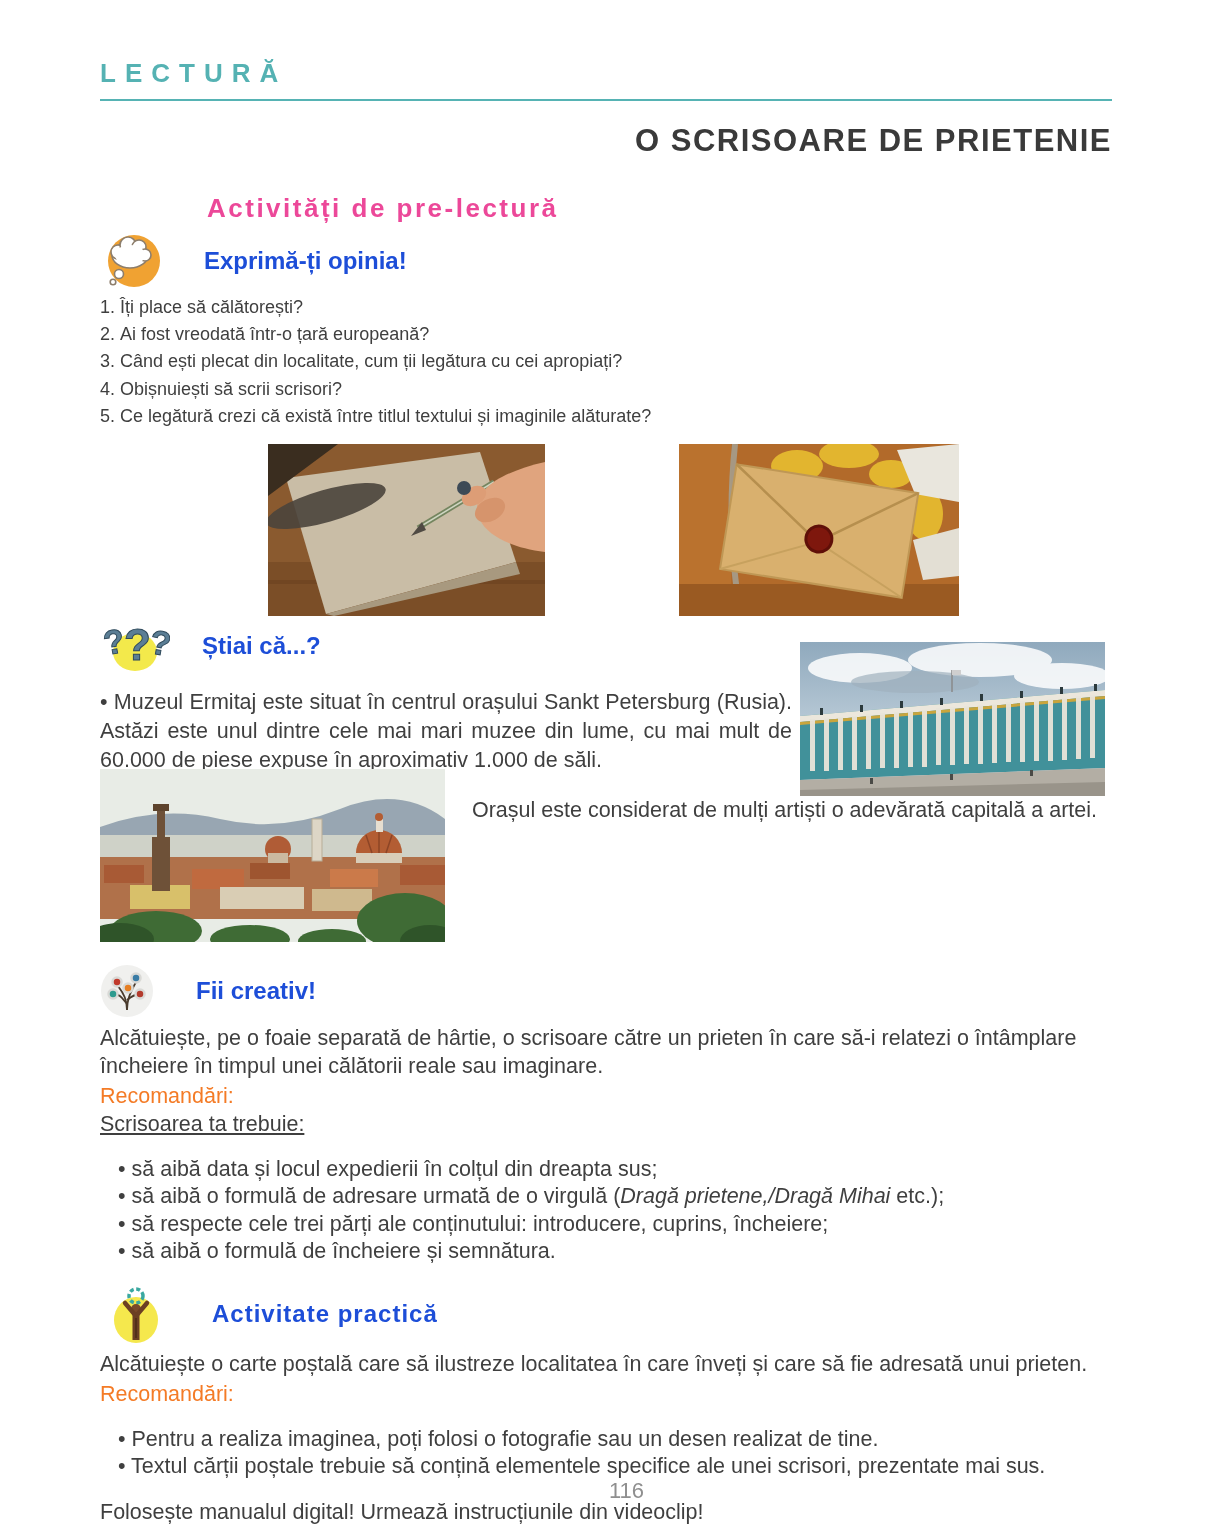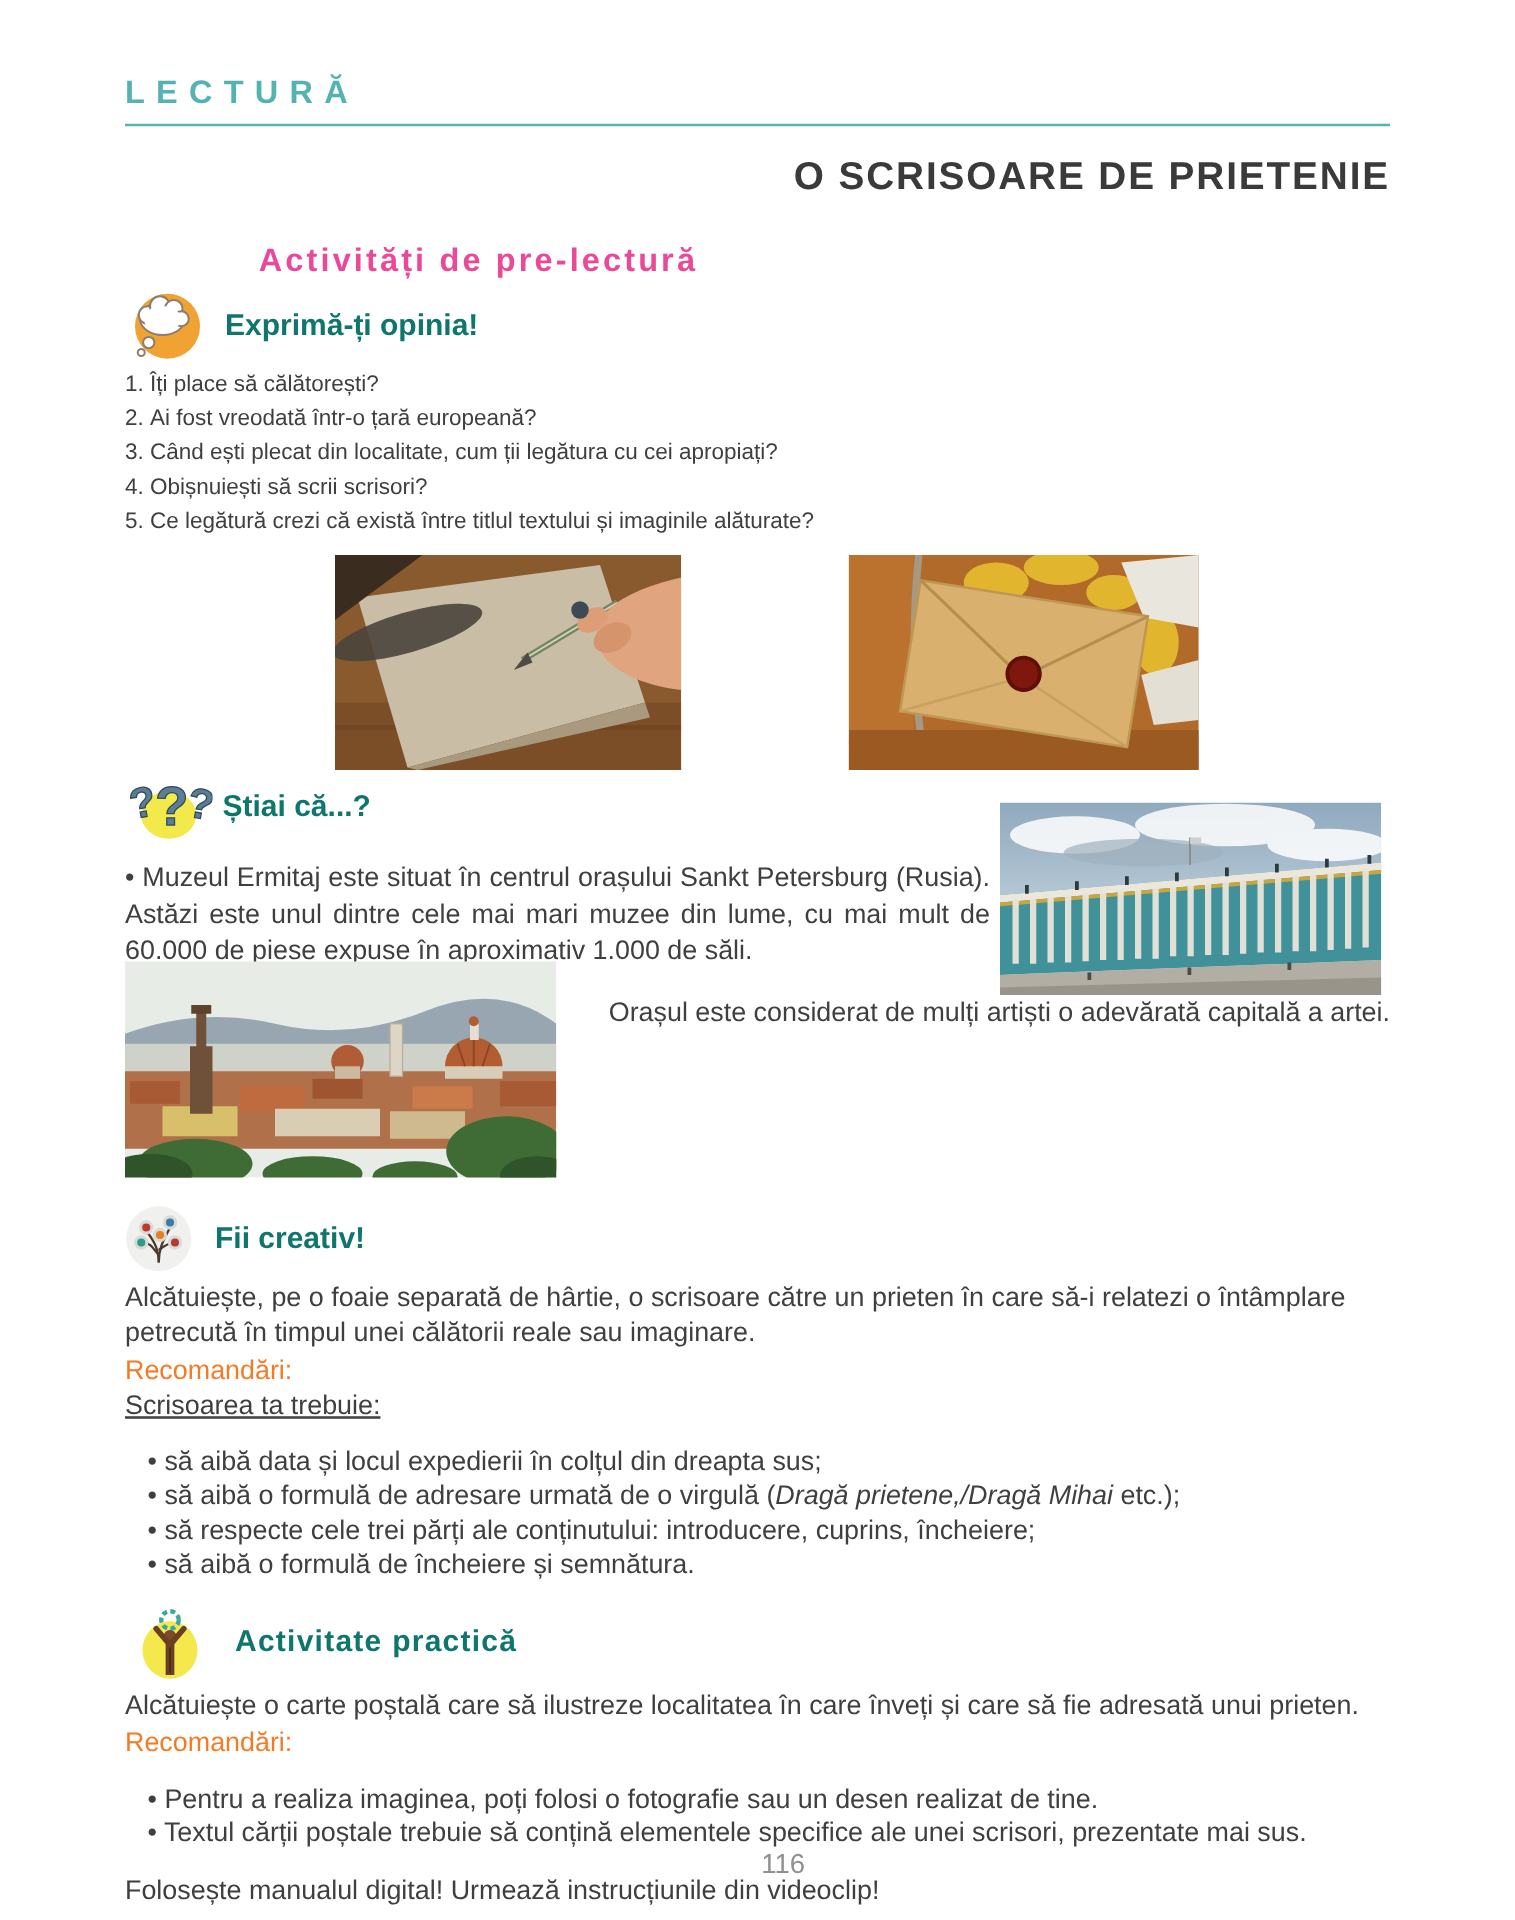--- a/index.html
+++ b/index.html
@@ -14,40 +14,40 @@
   .lectura{font-size:26px;font-weight:600;color:#55b2b3;letter-spacing:9px;}
 
   .doc-title{margin-top:22px;text-align:right;font-size:31px;font-weight:600;
     color:#3a3a3a;letter-spacing:1.5px;}
   .subtitle{margin:34px 0 0 107px;font-size:26px;font-weight:700;color:#ec4899;
     letter-spacing:2.5px;}
 
   
   .sec-head{display:flex;align-items:center;gap:18px;margin-top:6px;}
   .sec-head .icon{flex:0 0 auto;line-height:0;}
-  .sec-title{font-size:24px;font-weight:700;color:#0f766e;}
+  .sec-title{font-size:24px;font-weight:700;color:#1d4ed8;margin-left:24px;}
 
   
   .q-list{margin:2px 0 14px 0;padding:0;list-style:none;font-size:18px;line-height:27.2px;}
   .q-num{margin-right:5px;}
 
   
   .photo-row{display:flex;margin:8px 0 0 168px;gap:134px;}
   .photo{display:block;line-height:0;}
 
   
   .stiai{position:relative;height:336px;margin-top:0;}
   .stiai .icon-q{position:absolute;left:0;top:2px;}
   .stiai .stiai-title{position:absolute;left:78px;top:16px;}
   .fact{font-size:21.5px;line-height:29px;text-align:justify;}
   .fact-hermitage{position:absolute;left:0;top:50px;width:692px;}
   .fig-hermitage{position:absolute;left:700px;top:26px;line-height:0;}
   .fig-florence{position:absolute;left:0;top:153px;line-height:0;}
   .fact-florence{position:absolute;left:357px;top:180px;width:655px;}
-  .fact .last-line{text-align:right;}
+  .fact .last-line{text-align:center;}
 
   
   .para{margin:6px 0 0 0;font-size:21.5px;line-height:28px;}
   .recomandari{margin:2px 0 0 0;font-size:21.5px;line-height:28px;color:#f47b26;}
   .b-list{margin:18px;padding:0;list-style:none;font-size:21.5px;line-height:27.4px;}
   .italic{font-style:italic;}
 
   .page-number{position:absolute;left:0;right:0;bottom:32px;text-align:center;
     font-size:22px;color:#8f8f8f;}
 </style>
@@ -275,21 +275,21 @@
             <circle cx="36" cy="14" r="4.5" fill="#3a7ca5"></circle>
             <circle cx="13" cy="30" r="4.5" fill="#2e9b8f"></circle>
             <circle cx="28" cy="24" r="4.5" fill="#e67e22"></circle>
             <circle cx="40" cy="30" r="4.5" fill="#b33a2c"></circle>
           </g>
         </svg>
       </span>
       <span class="sec-title">Fii creativ!</span>
     </div>
 
-    <p class="para">Alcătuiește, pe o foaie separată de hârtie, o scrisoare către un prieten în care să-i relatezi o întâmplare petrecută în timpul unei călătorii reale sau imaginare.</p>
+    <p class="para">Alcătuiește, pe o foaie separată de hârtie, o scrisoare către un prieten în care să-i relatezi o întâmplare încheiere în timpul unei călătorii reale sau imaginare.</p>
     <p class="recomandari">Recomandări:</p>
     <p class="para" style="margin-top:0;text-decoration:underline;">Scrisoarea ta trebuie:</p>
     <ul class="b-list">
       <li>• să aibă data și locul expedierii în colțul din dreapta sus;</li>
       <li><span>• să aibă o formulă de adresare urmată de o virgulă (</span><span class="italic">Dragă prietene,/Dragă Mihai</span><span> etc.);</span></li>
       <li>• să respecte cele trei părți ale conținutului: introducere, cuprins, încheiere;</li>
       <li>• să aibă o formulă de încheiere și semnătura.</li>
     </ul>
 
     <div class="sec-head" style="margin-top:8px;gap:28px;">

